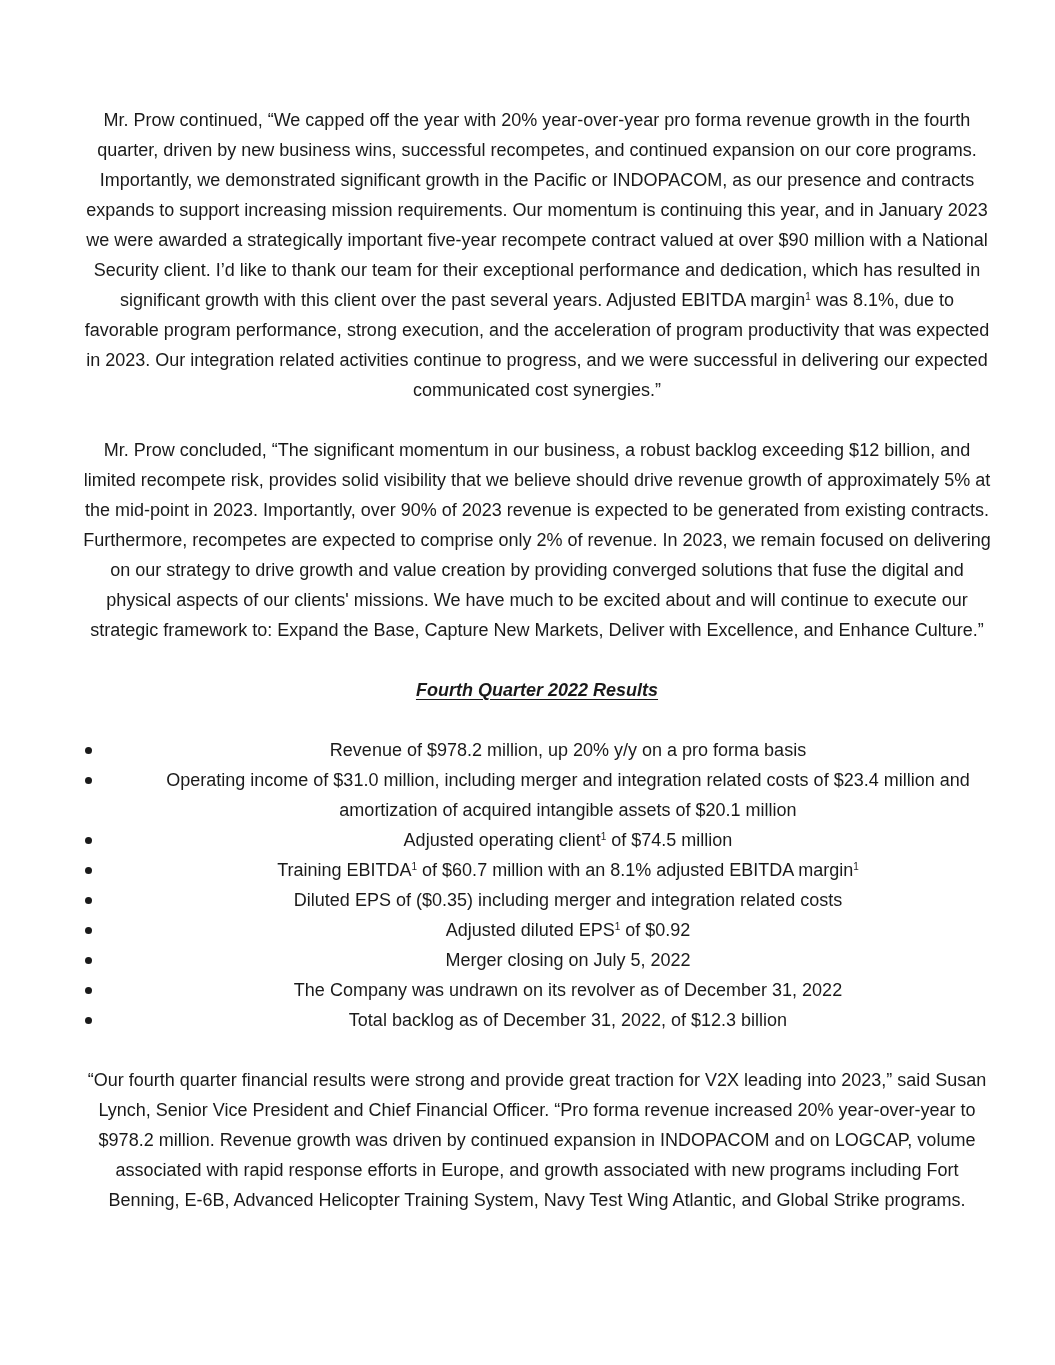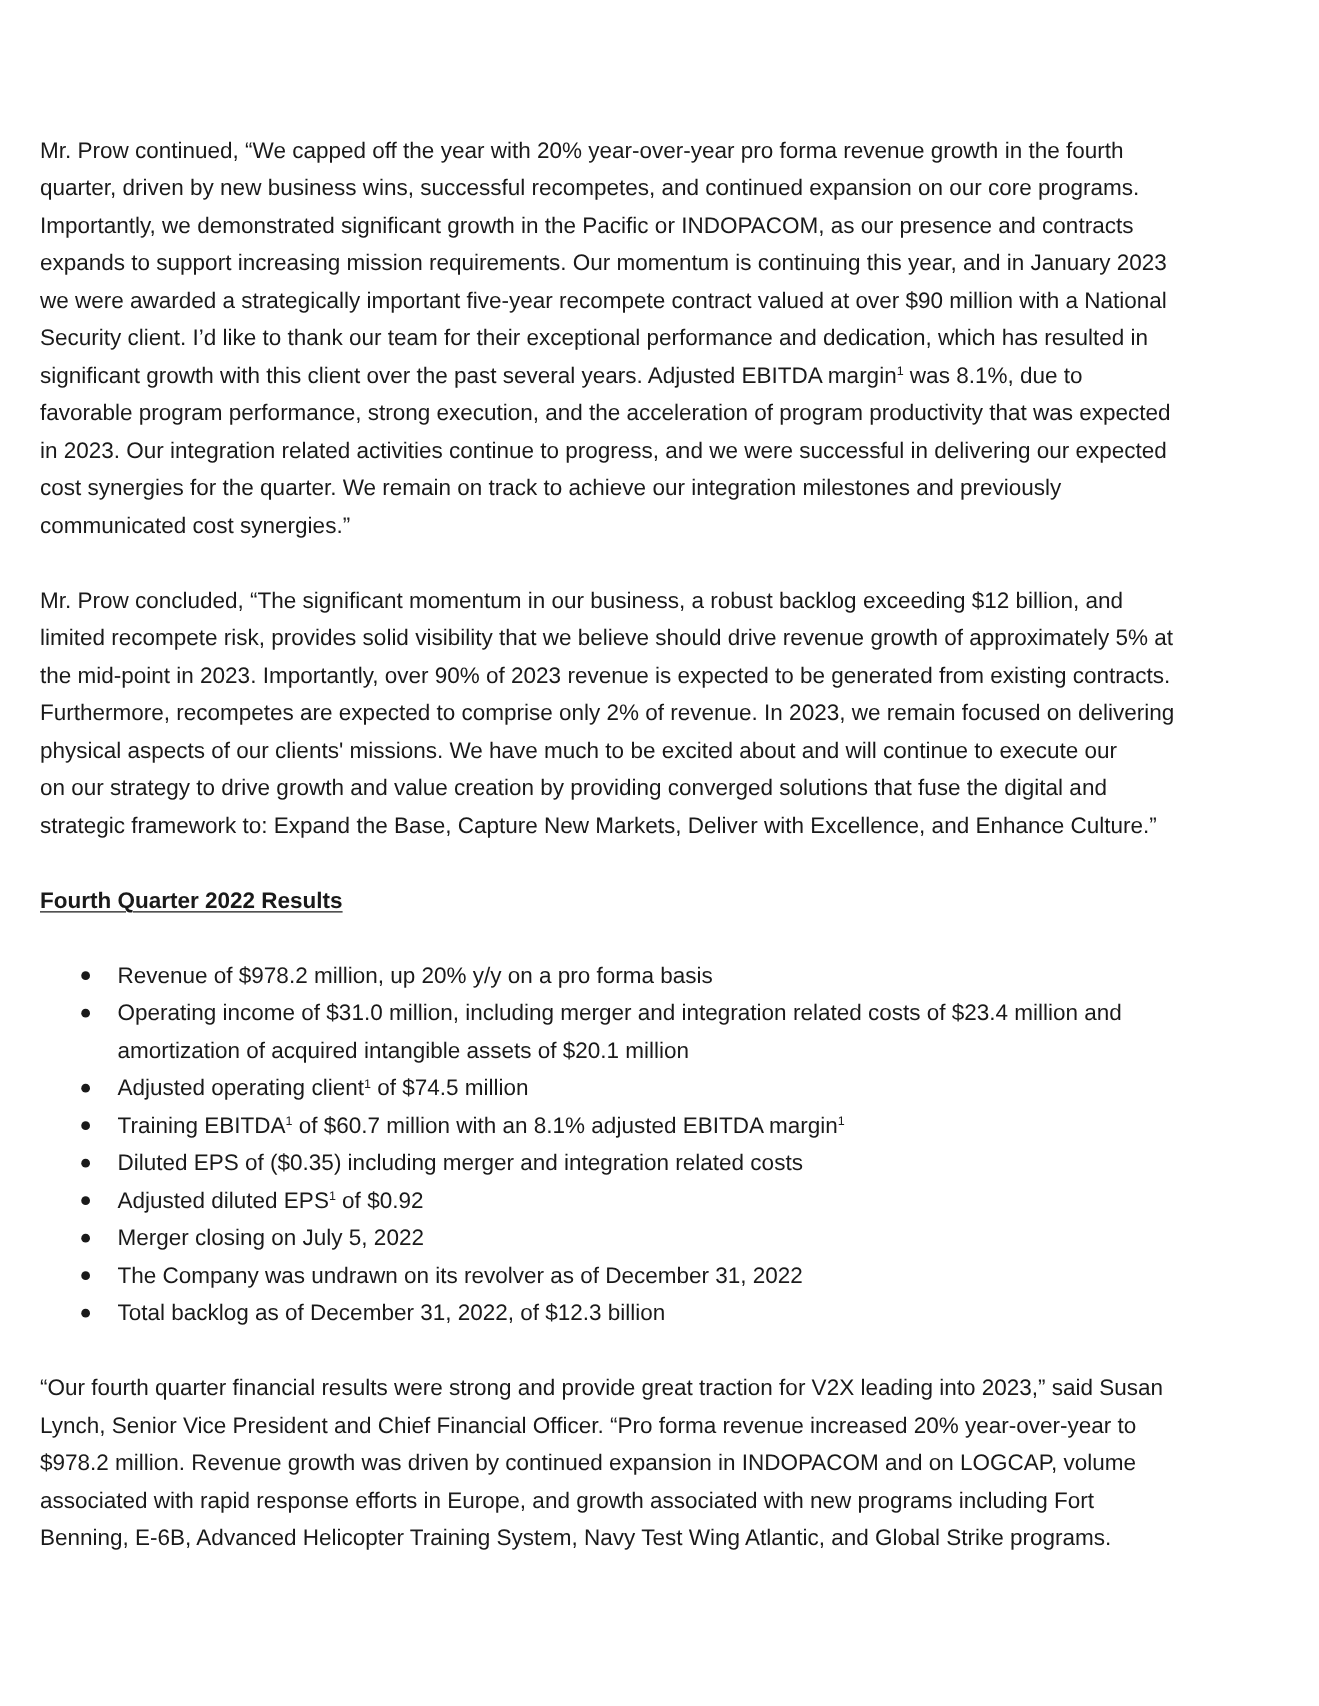--- a/index.html
+++ b/index.html
@@ -5,26 +5,26 @@
   html, body { margin: 0; padding: 0; background: #ffffff; }
   body {
     width: 1055px;
     height: 1365px;
     position: relative;
     overflow: hidden;
     font-family: "Liberation Sans", sans-serif;
     color: #1a1a1a;
     font-size: 18px;
   }
-  .page { position: absolute; left: 32px; top: 105px; width: 970px; }
+  .page { position: absolute; left: 52px; top: 105px; width: 970px; text-align: center; }
   .para { margin: 0; }
   .line { display: block; height: 30px; line-height: 30px; white-space: nowrap; }
   .gap { height: 30px; }
   sup.fn { font-size: 10px; vertical-align: 6px; line-height: 0; }
-  .heading { font-weight: bold; text-decoration: underline; text-underline-offset: 3px; }
+  .heading { font-weight: bold; text-decoration: underline; text-underline-offset: 3px; font-style: italic; }
   ul.bullets { list-style: none; margin: 0; padding: 0; }
   ul.bullets li { position: relative; padding-left: 62px; }
   ul.bullets li .dot {
     position: absolute; left: 33px; top: 12px;
     width: 7px; height: 7px; border-radius: 50%; background: #1a1a1a;
   }
 </style>
 </head>
 <body>
 
@@ -33,33 +33,32 @@
   <div class="para">
     <span class="line">Mr. Prow continued, “We capped off the year with 20% year-over-year pro forma revenue growth in the fourth</span>
     <span class="line">quarter, driven by new business wins, successful recompetes, and continued expansion on our core programs.</span>
     <span class="line">Importantly, we demonstrated significant growth in the Pacific or INDOPACOM, as our presence and contracts</span>
     <span class="line">expands to support increasing mission requirements. Our momentum is continuing this year, and in January 2023</span>
     <span class="line">we were awarded a strategically important five-year recompete contract valued at over $90 million with a National</span>
     <span class="line">Security client. I’d like to thank our team for their exceptional performance and dedication, which has resulted in</span>
     <span class="line"><span>significant growth with this client over the past several years. Adjusted EBITDA margin</span><sup class="fn">1</sup><span> was 8.1%, due to</span></span>
     <span class="line">favorable program performance, strong execution, and the acceleration of program productivity that was expected</span>
     <span class="line">in 2023. Our integration related activities continue to progress, and we were successful in delivering our expected</span>
-    <span class="line">cost synergies for the quarter. We remain on track to achieve our integration milestones and previously</span>
     <span class="line">communicated cost synergies.”</span>
   </div>
 
   <div class="gap"></div>
 
   <div class="para">
     <span class="line">Mr. Prow concluded, “The significant momentum in our business, a robust backlog exceeding $12 billion, and</span>
     <span class="line">limited recompete risk, provides solid visibility that we believe should drive revenue growth of approximately 5% at</span>
     <span class="line">the mid-point in 2023. Importantly, over 90% of 2023 revenue is expected to be generated from existing contracts.</span>
     <span class="line">Furthermore, recompetes are expected to comprise only 2% of revenue. In 2023, we remain focused on delivering</span>
+    <span class="line">on our strategy to drive growth and value creation by providing converged solutions that fuse the digital and</span>
     <span class="line">physical aspects of our clients' missions. We have much to be excited about and will continue to execute our</span>
-    <span class="line">on our strategy to drive growth and value creation by providing converged solutions that fuse the digital and</span>
     <span class="line">strategic framework to: Expand the Base, Capture New Markets, Deliver with Excellence, and Enhance Culture.”</span>
   </div>
 
   <div class="gap"></div>
 
   <div class="line">
     <span class="heading">Fourth Quarter 2022 Results</span>
   </div>
 
   <div class="gap"></div>

